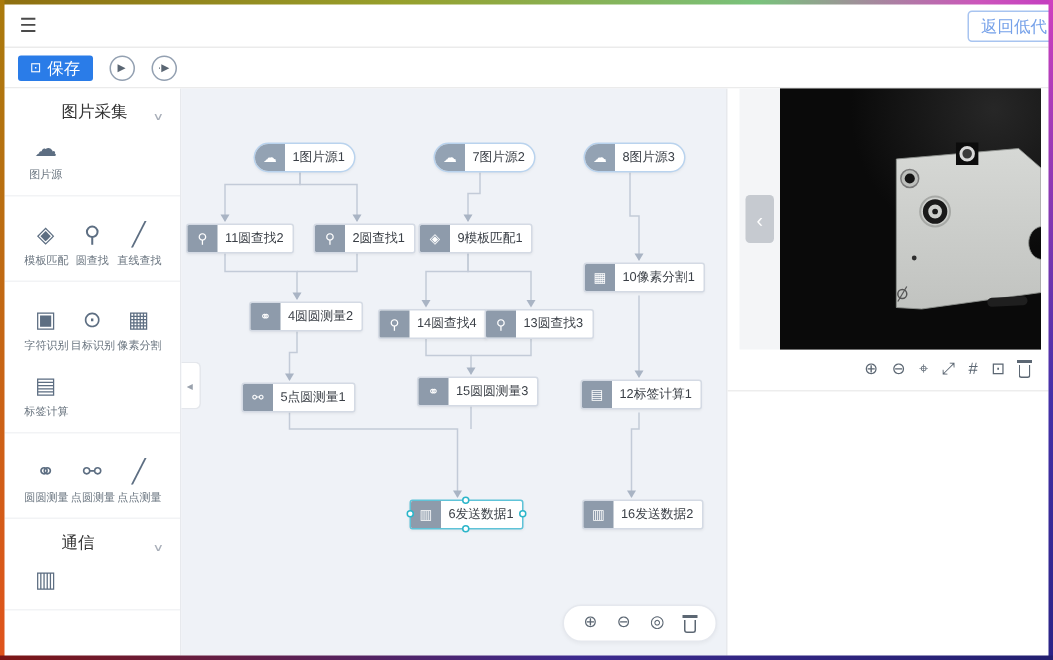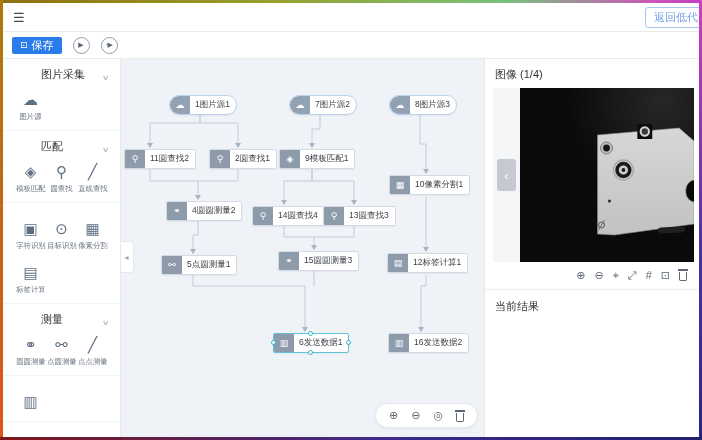--- a/index.html
+++ b/index.html
@@ -109,24 +109,20 @@
               <span class="sb-chevron">∨</span>
             </div>
             <div class="sb-grid">
               <div class="sb-item">
                 <span class="ic">☁</span>
                 <span class="lb">图片源</span>
               </div>
             </div>
           </div>
           <div class="sb-section">
-            <div class="sb-head">
-              <span>匹配</span>
-              <span class="sb-chevron">∨</span>
-            </div>
             <div class="sb-grid">
               <div class="sb-item">
                 <span class="ic">◈</span>
                 <span class="lb">模板匹配</span>
               </div>
               <div class="sb-item">
                 <span class="ic">⚲</span>
                 <span class="lb">圆查找</span>
               </div>
               <div class="sb-item">
@@ -149,40 +145,40 @@
                 <span class="ic">▦</span>
                 <span class="lb">像素分割</span>
               </div>
               <div class="sb-item">
                 <span class="ic">▤</span>
                 <span class="lb">标签计算</span>
               </div>
             </div>
           </div>
           <div class="sb-section">
-            <div class="sb-head">
-              <span>测量</span>
-              <span class="sb-chevron">∨</span>
-            </div>
             <div class="sb-grid">
               <div class="sb-item">
                 <span class="ic">⚭</span>
                 <span class="lb">圆圆测量</span>
               </div>
               <div class="sb-item">
                 <span class="ic">⚯</span>
                 <span class="lb">点圆测量</span>
               </div>
               <div class="sb-item">
                 <span class="ic">╱</span>
                 <span class="lb">点点测量</span>
               </div>
             </div>
           </div>
           <div class="sb-section">
+            <div class="sb-head">
+              <span>通信</span>
+              <span class="sb-chevron">∨</span>
+            </div>
             <div class="sb-grid">
               <div class="sb-item">
                 <span class="ic">▥</span>
                 <span class="lb"></span>
               </div>
             </div>
           </div>
         </div>
 
       <div class="canvas">
@@ -286,21 +282,20 @@
             <span class="tb-icon">⊕</span>
             <span class="tb-icon">⊖</span>
             <span class="tb-icon">◎</span>
             <span class="tb-icon">
               <span class="trash-glyph"></span>
             </span>
           </div>
       </div>
 
       <div class="right-panel">
-        <div class="panel-title">图像 (1/4)</div>
         <div class="viewer">
           <div class="nav-strip">
             <button class="nav-btn">
               <span>‹</span>
             </button>
           </div>
           <div class="image-box">
             <svg width="100%" height="100%" viewBox="0 0 175 174" preserveAspectRatio="none">
               <defs>
                 <radialGradient id="glow" cx="0.82" cy="0.08" r="0.55">
@@ -333,18 +328,17 @@
             <span class="tb-icon">⊖</span>
             <span class="tb-icon">⌖</span>
             <span class="tb-icon">⤢</span>
             <span class="tb-icon">#</span>
             <span class="tb-icon">⊡</span>
             <span class="tb-icon">
               <span class="trash-glyph"></span>
             </span>
           </div>
         <div class="panel-divider"></div>
-        <div class="results-title">当前结果</div>
       </div>
 
     </div>
   </div>
 </div>
 
 </body></html>

